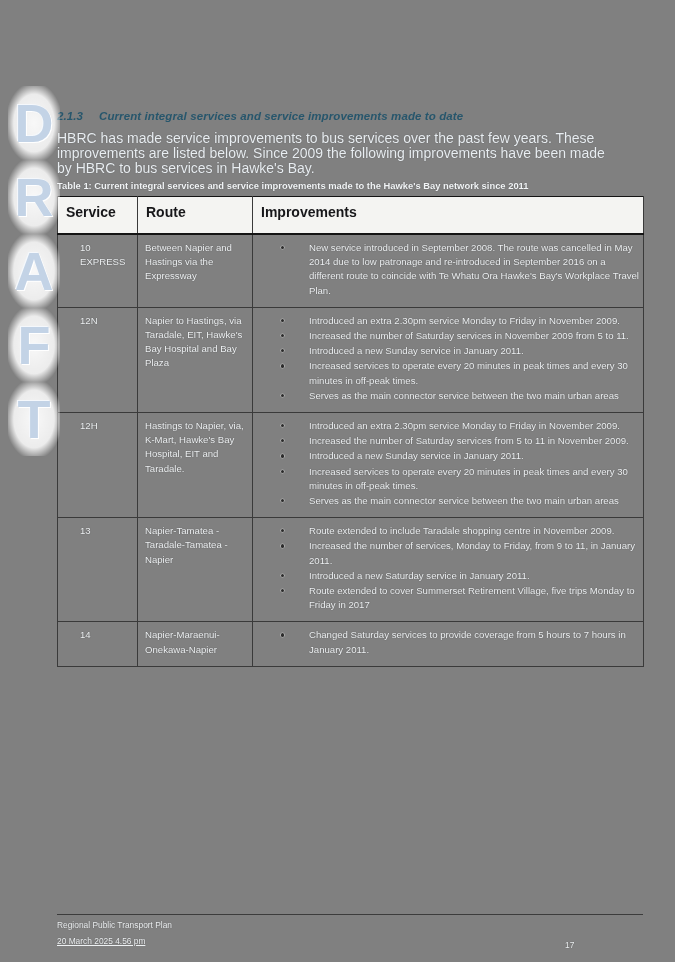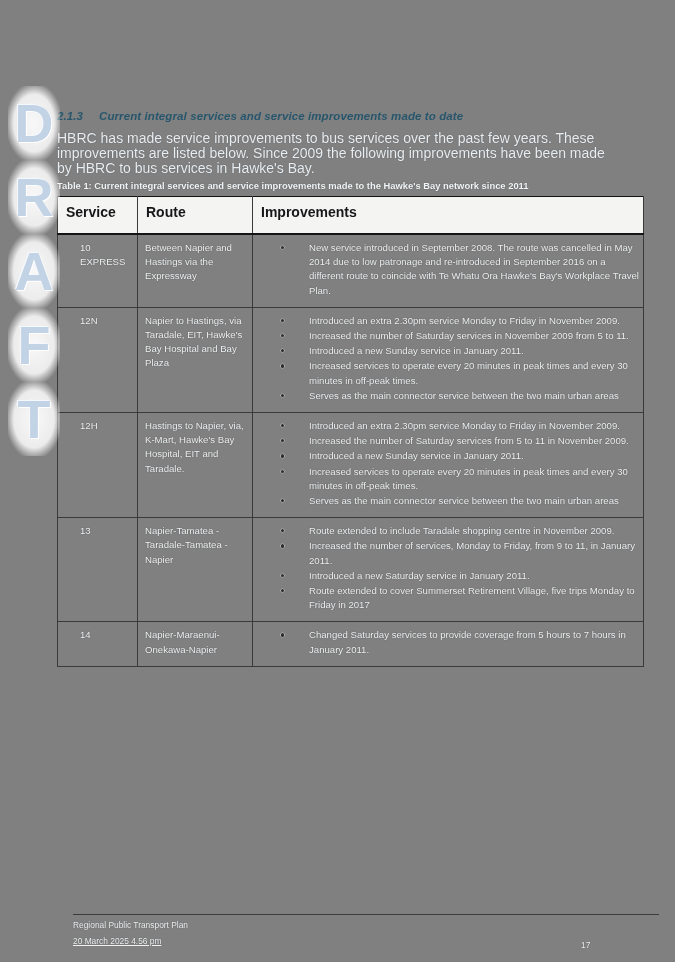--- a/index.html
+++ b/index.html
@@ -152,21 +152,21 @@
     width: 3.2px;
     height: 3.2px;
     border-radius: 50%;
     background: #2a2a2a;
     box-shadow: 0 0 0 0.6px rgba(240,240,240,0.55);
   }
 
   
   #page-footer {
     position: absolute;
-    left: 16px;
+    left: 0;
     top: 906px;
     width: 536px;
     height: 56px;
   }
   #footer-rule-left {
     position: absolute;
     left: 57px;
     top: 8px;
     width: 256px;
     height: 1px;

